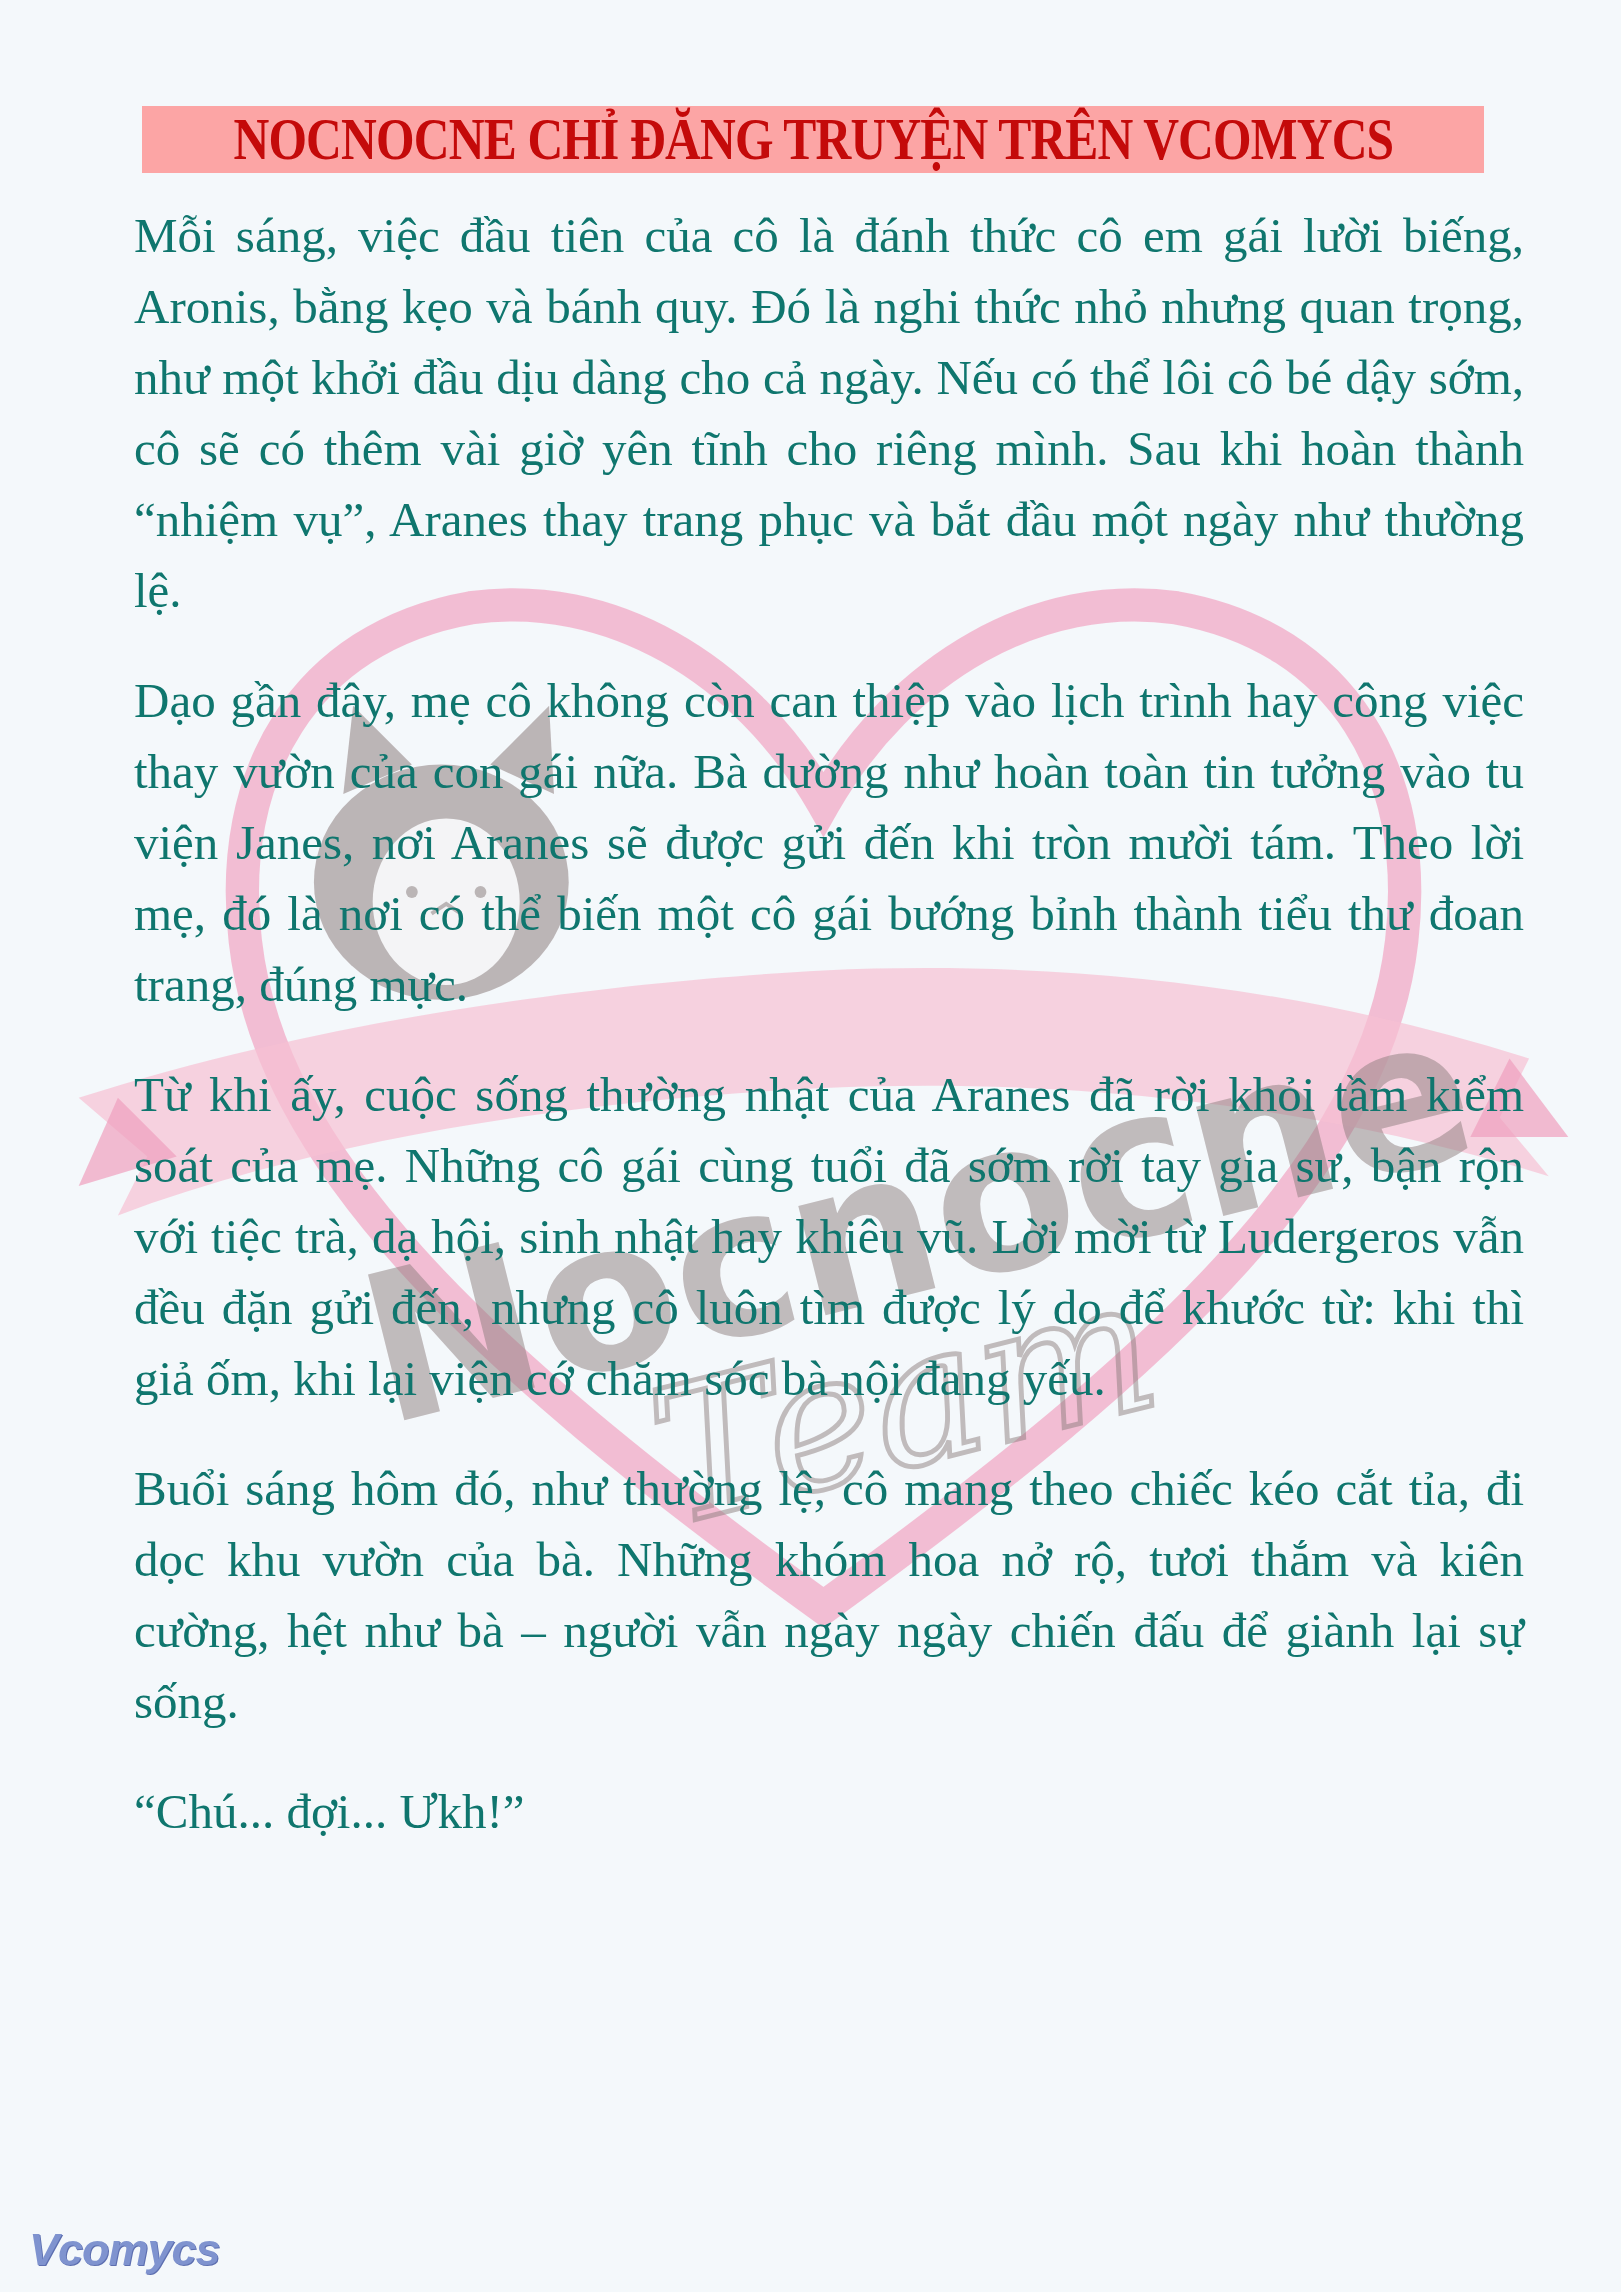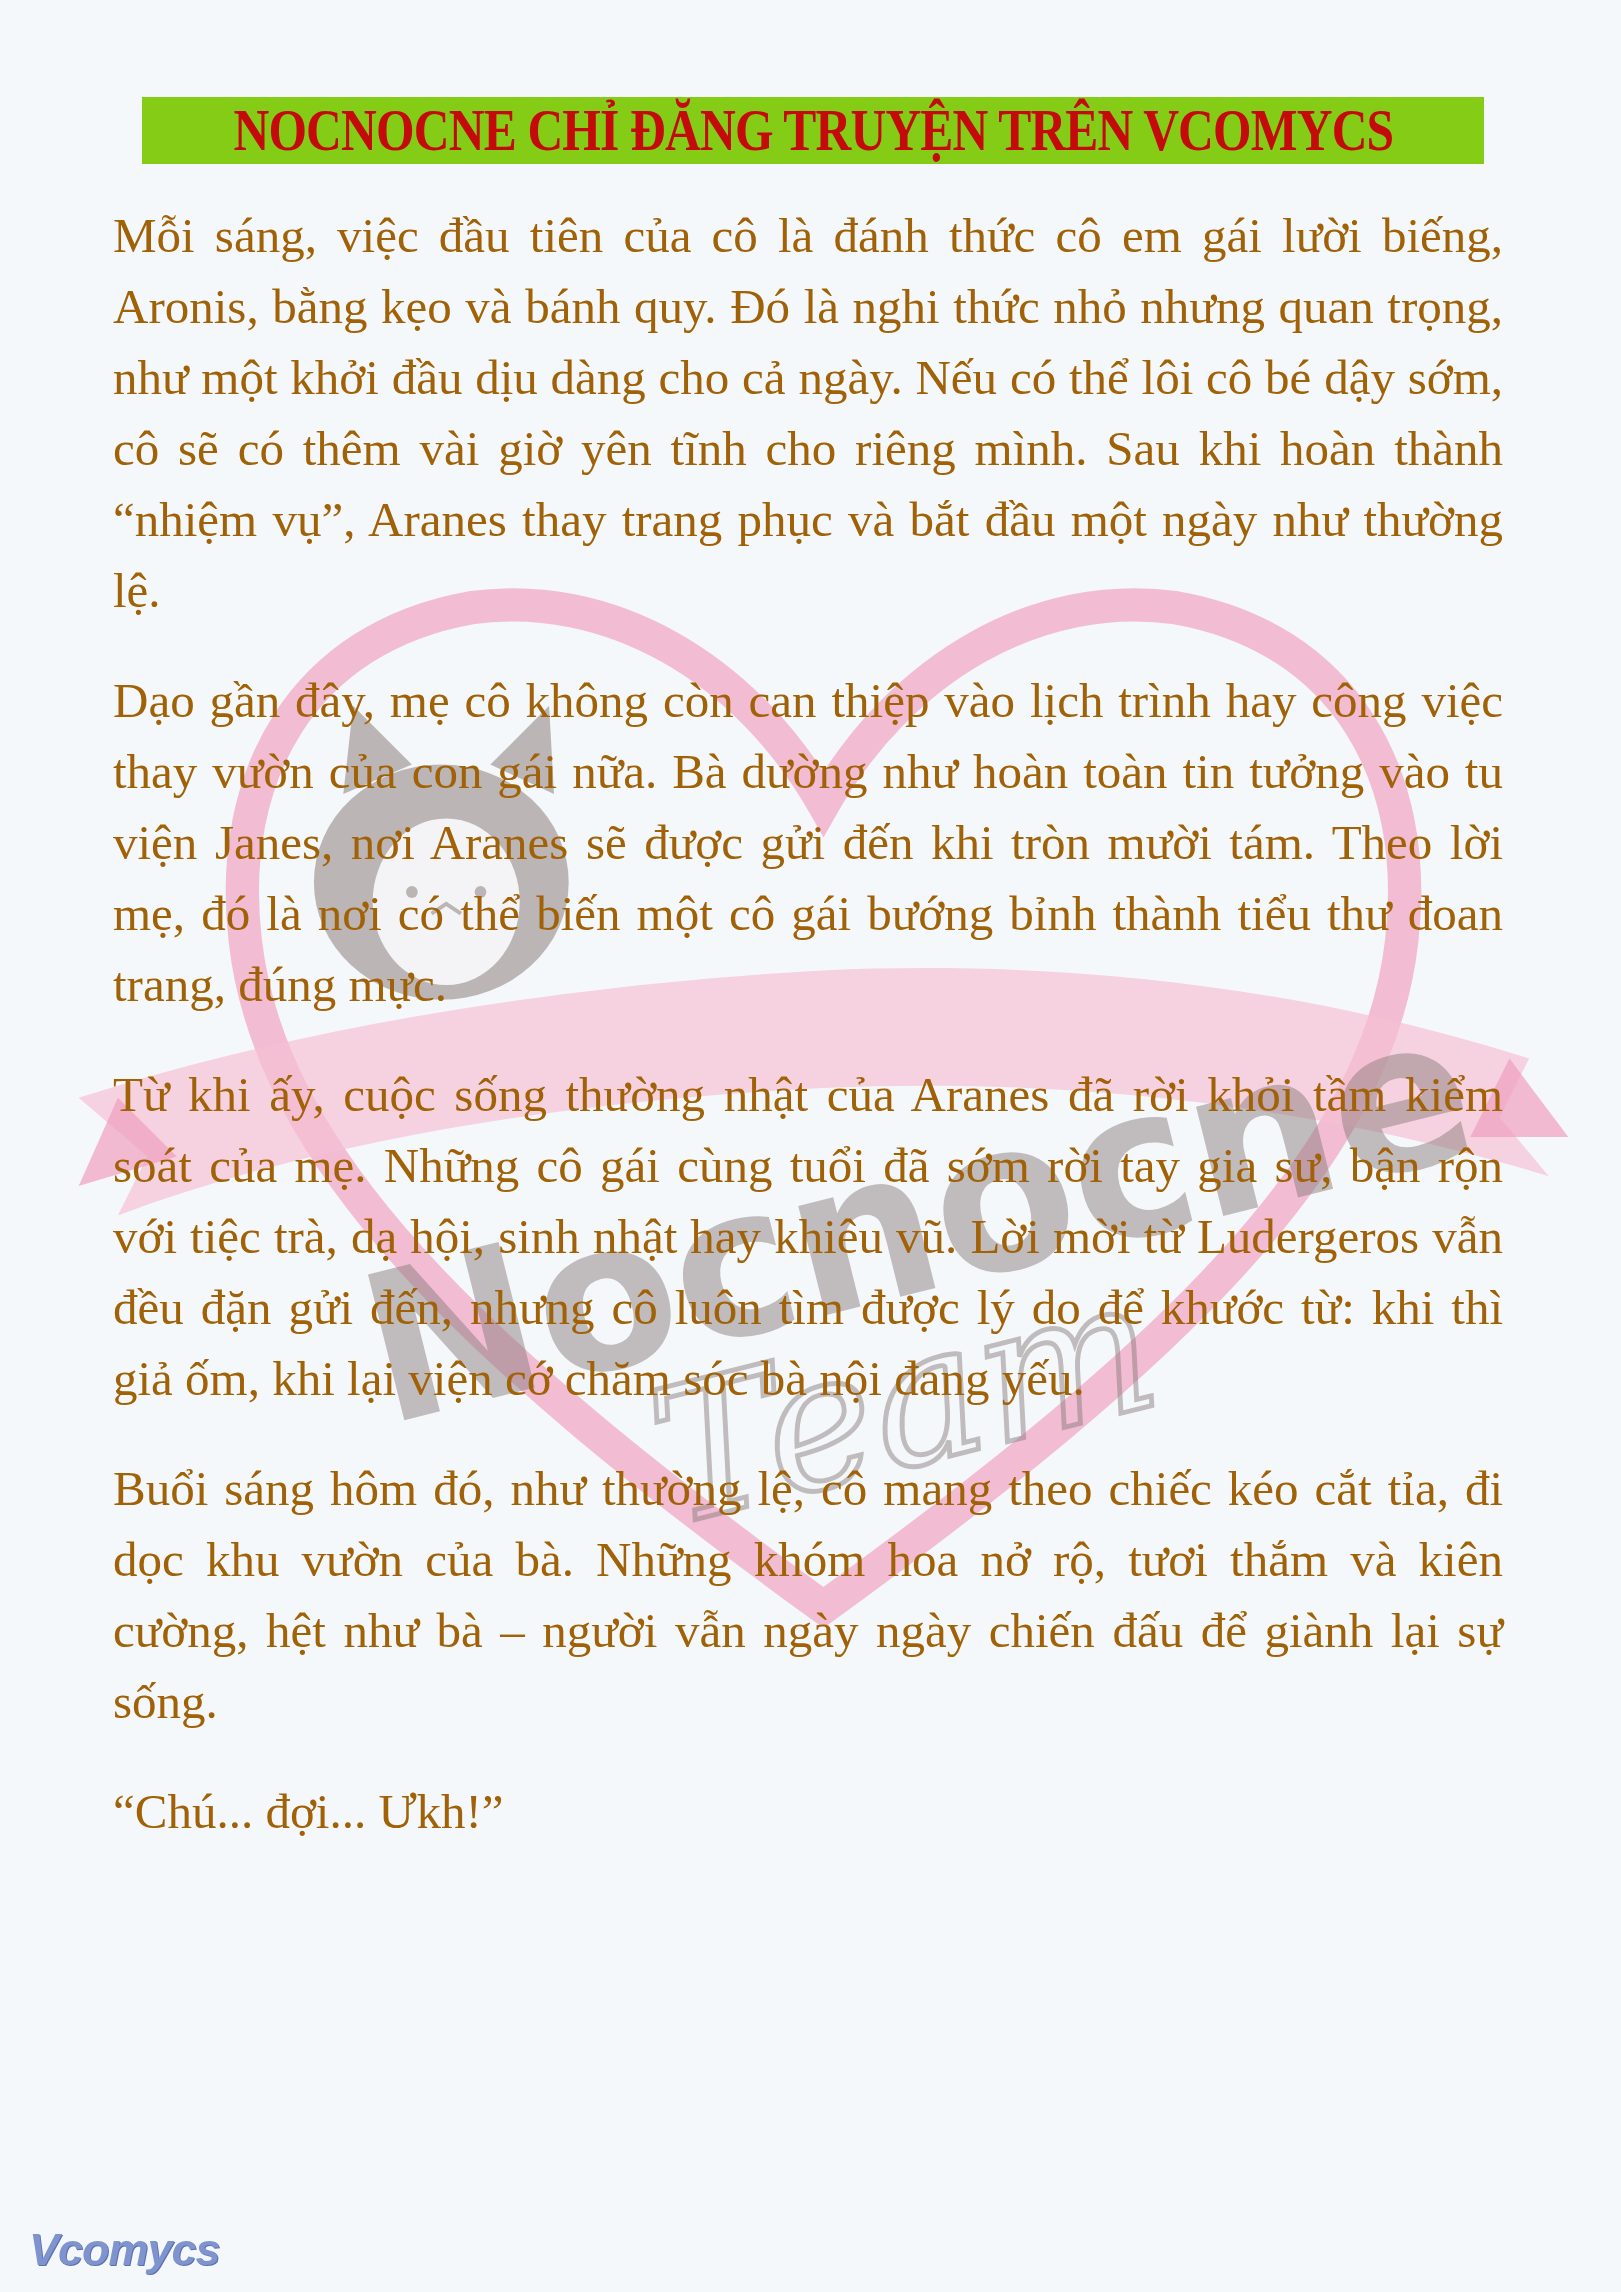--- a/index.html
+++ b/index.html
@@ -19,46 +19,46 @@
       left: 59px;
       top: 549px;
       width: 1529px;
       height: 1078px;
       pointer-events: none;
       z-index: 0;
     }
     .title-banner {
       position: absolute;
       left: 142px;
-      top: 97px;
+      top: 106px;
       width: 1342px;
       height: 67px;
-      background: #84cc16;
+      background: #fca5a5;
       display: flex;
       align-items: center;
       justify-content: center;
       z-index: 2;
     }
     .title-text {
       color: #c40a0a;
       font-family: "Liberation Serif", "DejaVu Serif", serif;
       font-weight: bold;
       font-size: 59px;
       letter-spacing: -1px;
       transform: scaleX(0.84);
       white-space: nowrap;
       line-height: 67px;
     }
     .story {
       position: absolute;
-      left: 113px;
+      left: 134px;
       top: 200px;
       width: 1390px;
       z-index: 2;
-      color: #a16207;
+      color: #0f766e;
       font-size: 49px;
       line-height: 71px;
       text-align: justify;
     }
     .story p {
       margin: 0 0 39px 0;
       text-align: justify;
       text-align-last: left;
     }
     .story p.quote {

